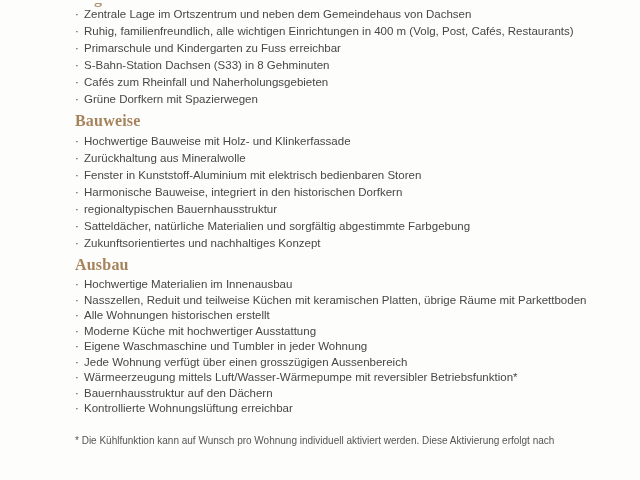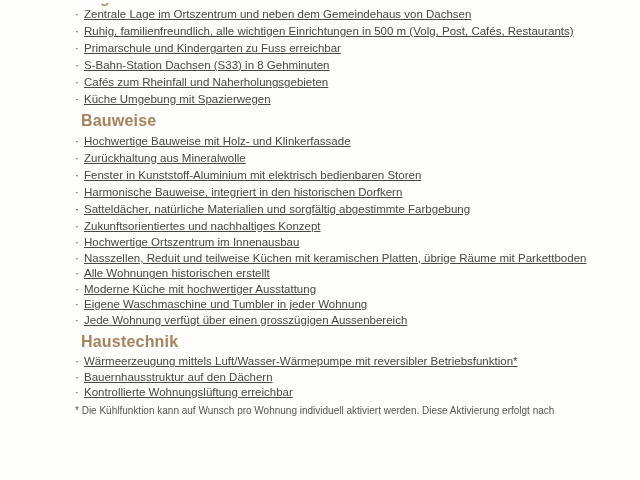--- a/index.html
+++ b/index.html
@@ -27,44 +27,45 @@
   .cutoff-heading-clip h2 {
     margin-top: -14px;
     opacity: 0.85;
   }
   h2 {
     font-size: 16px;
     line-height: 17px;
     font-weight: bold;
     color: var(--heading-color);
     letter-spacing: 0.2px;
-    margin: 6px 0 5px 6px;
+    margin: 6px 0 5px 0;
+    font-family: Liberation Serif, serif;
   }
   ul.bullets {
     list-style: none;
   }
   ul.bullets li {
     position: relative;
     padding-left: 9px;
     font-size: 11.5px;
     line-height: 14px;
     margin-bottom: 3px;
     white-space: nowrap;
   }
   .sec-tight ul.bullets li {
     line-height: 13.5px;
     margin-bottom: 2px;
   }
   .dot {
     position: absolute;
     left: 0; top: 0;
   }
-  .bl { display: block; text-decoration: underline; }
+  .bl { display: block; }
   .footnote {
-    margin-top: 5px;
+    margin-top: 19px;
     font-size: 10px;
     line-height: 12px;
     color: var(--footnote-color);
     white-space: nowrap;
   }
 </style>
 </head>
 <body>
 
 <div class="page">
@@ -73,37 +74,37 @@
     <div class="cutoff-heading-clip">
       <h2>Lage</h2>
     </div>
     <ul class="bullets">
       <li>
           <span class="dot">·</span>
           <span class="bl">Zentrale Lage im Ortszentrum und neben dem Gemeindehaus von Dachsen</span>
         </li>
       <li>
           <span class="dot">·</span>
-          <span class="bl">Ruhig, familienfreundlich, alle wichtigen Einrichtungen in 500 m (Volg, Post, Cafés, Restaurants)</span>
+          <span class="bl">Ruhig, familienfreundlich, alle wichtigen Einrichtungen in 400 m (Volg, Post, Cafés, Restaurants)</span>
         </li>
       <li>
           <span class="dot">·</span>
           <span class="bl">Primarschule und Kindergarten zu Fuss erreichbar</span>
         </li>
       <li>
           <span class="dot">·</span>
           <span class="bl">S-Bahn-Station Dachsen (S33) in 8 Gehminuten</span>
         </li>
       <li>
           <span class="dot">·</span>
           <span class="bl">Cafés zum Rheinfall und Naherholungsgebieten</span>
         </li>
       <li>
           <span class="dot">·</span>
-          <span class="bl">Küche Umgebung mit Spazierwegen</span>
+          <span class="bl">Grüne Dorfkern mit Spazierwegen</span>
         </li>
     </ul>
   </section>
 
   <section>
     <h2>Bauweise</h2>
     <ul class="bullets">
       <li>
           <span class="dot">·</span>
           <span class="bl">Hochwertige Bauweise mit Holz- und Klinkerfassade</span>
@@ -115,37 +116,39 @@
       <li>
           <span class="dot">·</span>
           <span class="bl">Fenster in Kunststoff-Aluminium mit elektrisch bedienbaren Storen</span>
         </li>
       <li>
           <span class="dot">·</span>
           <span class="bl">Harmonische Bauweise, integriert in den historischen Dorfkern</span>
         </li>
       <li>
           <span class="dot">·</span>
+          <span class="bl">regionaltypischen Bauernhausstruktur</span>
         </li>
       <li>
           <span class="dot">·</span>
           <span class="bl">Satteldächer, natürliche Materialien und sorgfältig abgestimmte Farbgebung</span>
         </li>
       <li>
           <span class="dot">·</span>
           <span class="bl">Zukunftsorientiertes und nachhaltiges Konzept</span>
         </li>
     </ul>
   </section>
 
   <section class="sec-tight">
+    <h2>Ausbau</h2>
     <ul class="bullets">
       <li>
           <span class="dot">·</span>
-          <span class="bl">Hochwertige Ortszentrum im Innenausbau</span>
+          <span class="bl">Hochwertige Materialien im Innenausbau</span>
         </li>
       <li>
           <span class="dot">·</span>
           <span class="bl">Nasszellen, Reduit und teilweise Küchen mit keramischen Platten, übrige Räume mit Parkettboden</span>
         </li>
       <li>
           <span class="dot">·</span>
           <span class="bl">Alle Wohnungen historischen erstellt</span>
         </li>
       <li>
@@ -157,21 +160,20 @@
           <span class="bl">Eigene Waschmaschine und Tumbler in jeder Wohnung</span>
         </li>
       <li>
           <span class="dot">·</span>
           <span class="bl">Jede Wohnung verfügt über einen grosszügigen Aussenbereich</span>
         </li>
     </ul>
   </section>
 
   <section class="sec-tight">
-    <h2>Haustechnik</h2>
     <ul class="bullets">
       <li>
           <span class="dot">·</span>
           <span class="bl">Wärmeerzeugung mittels Luft/Wasser-Wärmepumpe mit reversibler Betriebsfunktion*</span>
         </li>
       <li>
           <span class="dot">·</span>
           <span class="bl">Bauernhausstruktur auf den Dächern</span>
         </li>
       <li>

